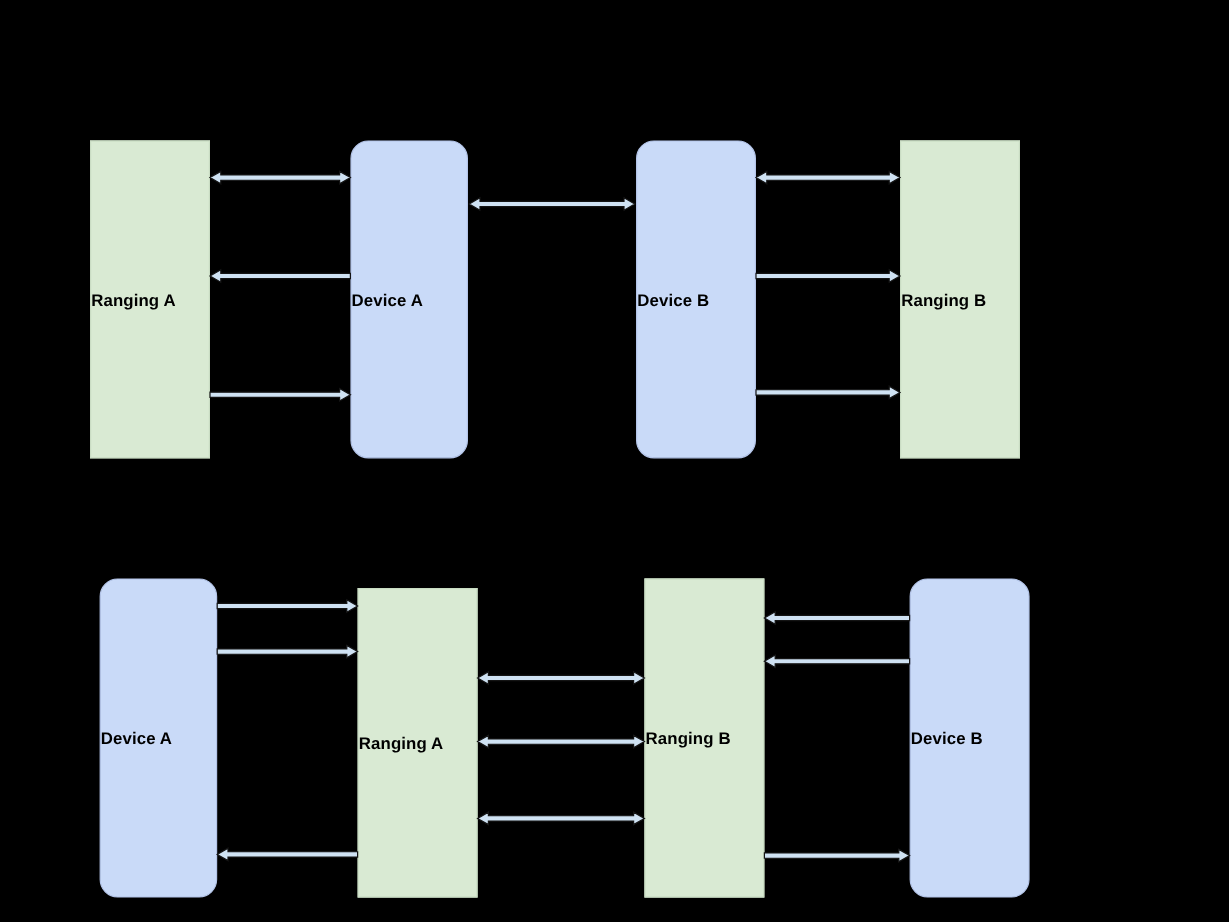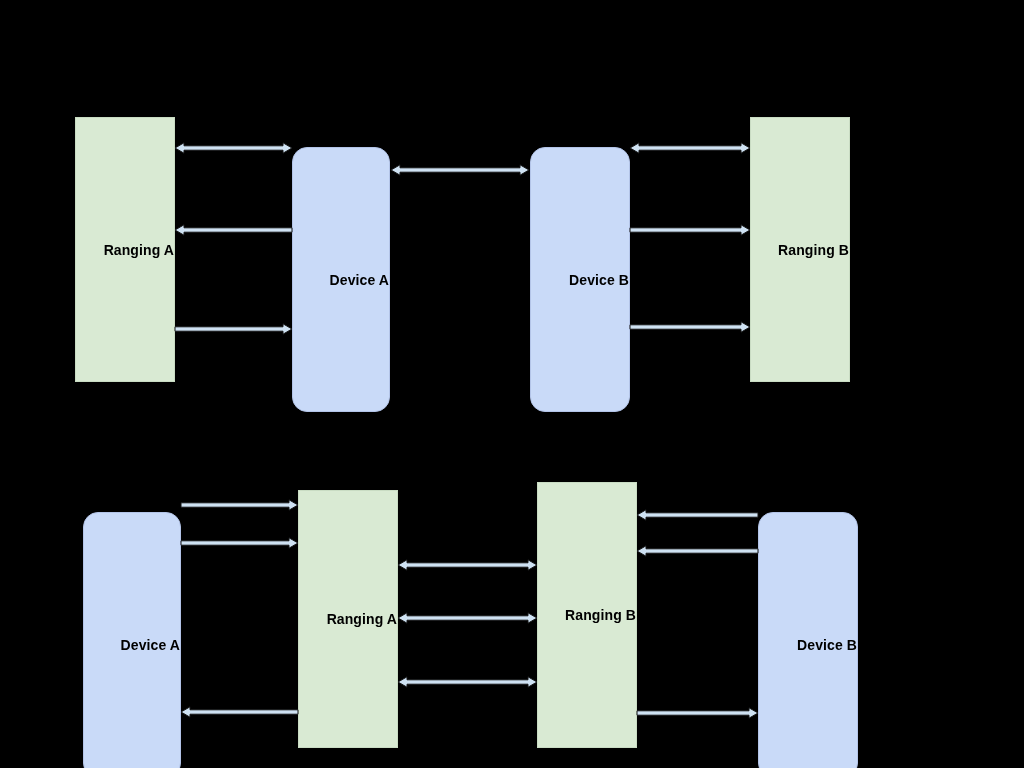--- a/index.html
+++ b/index.html
@@ -10,27 +10,26 @@
   .canvas {
     position: relative;
     overflow: hidden;
     font-family: "Liberation Sans", sans-serif;
   }
   .node {
     position: absolute;
     box-sizing: border-box;
     display: flex;
     align-items: center;
-    justify-content: flex-end;
+    justify-content: flex-start;
     border: 1px solid transparent;
     z-index: 1;
   }
   .node.device {
     border-radius: 15px;
-    margin-top: 30px;
   }
   .node .label {
     font-size: 14px;
     font-weight: 700;
     letter-spacing: 0.1px;
     white-space: nowrap;
   }
   #arrow-layer {
     position: absolute;
     left: 0;

